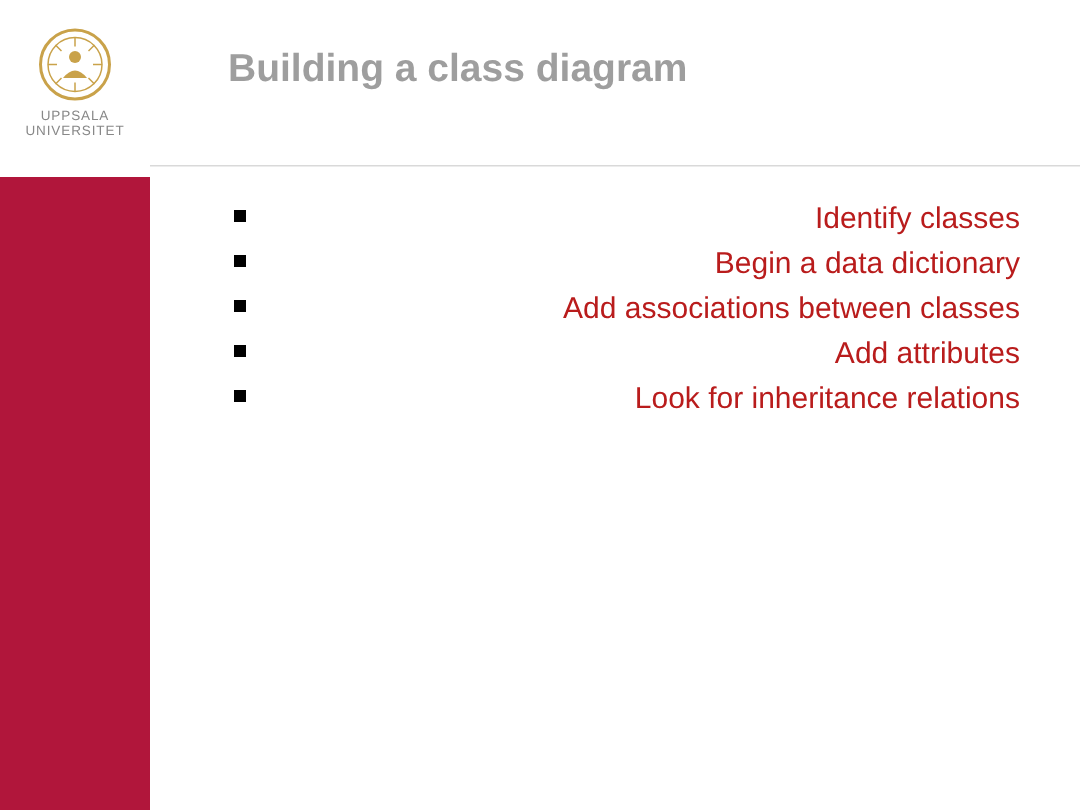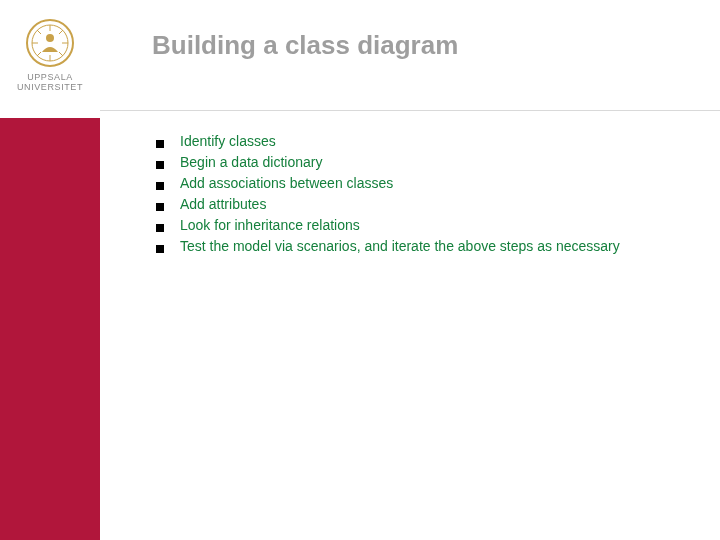--- a/index.html
+++ b/index.html
@@ -75,24 +75,25 @@
     margin-top: 22px;
   }
   .bullets {
     list-style: none;
     padding: 0;
     margin: 0;
   }
   .bullets li {
     position: relative;
     padding-left: 28px;
-    font-size: 14px;
-    color: #15803d;
+    font-size: 20px;
+    color: #b91c1c;
     line-height: 1.5;
     margin-bottom: 0px;
+    text-align: right;
   }
   .bullet-mark {
     position: absolute;
     left: 4px;
     top: 9px;
     width: 8px;
     height: 8px;
     background: #000000;
   }
 </style>
@@ -132,18 +133,17 @@
   <div class="main">
     <h1 class="title">Building a class diagram</h1>
     <div class="divider"></div>
     <div class="content">
       <ul class="bullets">
         <li><span class="bullet-mark"></span><span>Identify classes</span></li>
         <li><span class="bullet-mark"></span><span>Begin a data dictionary</span></li>
         <li><span class="bullet-mark"></span><span>Add associations between classes</span></li>
         <li><span class="bullet-mark"></span><span>Add attributes</span></li>
         <li><span class="bullet-mark"></span><span>Look for inheritance relations</span></li>
-        <li><span class="bullet-mark"></span><span>Test the model via scenarios, and iterate the above steps as necessary</span></li>
       </ul>
     </div>
   </div>
 
 </div>
 
 </body></html>

